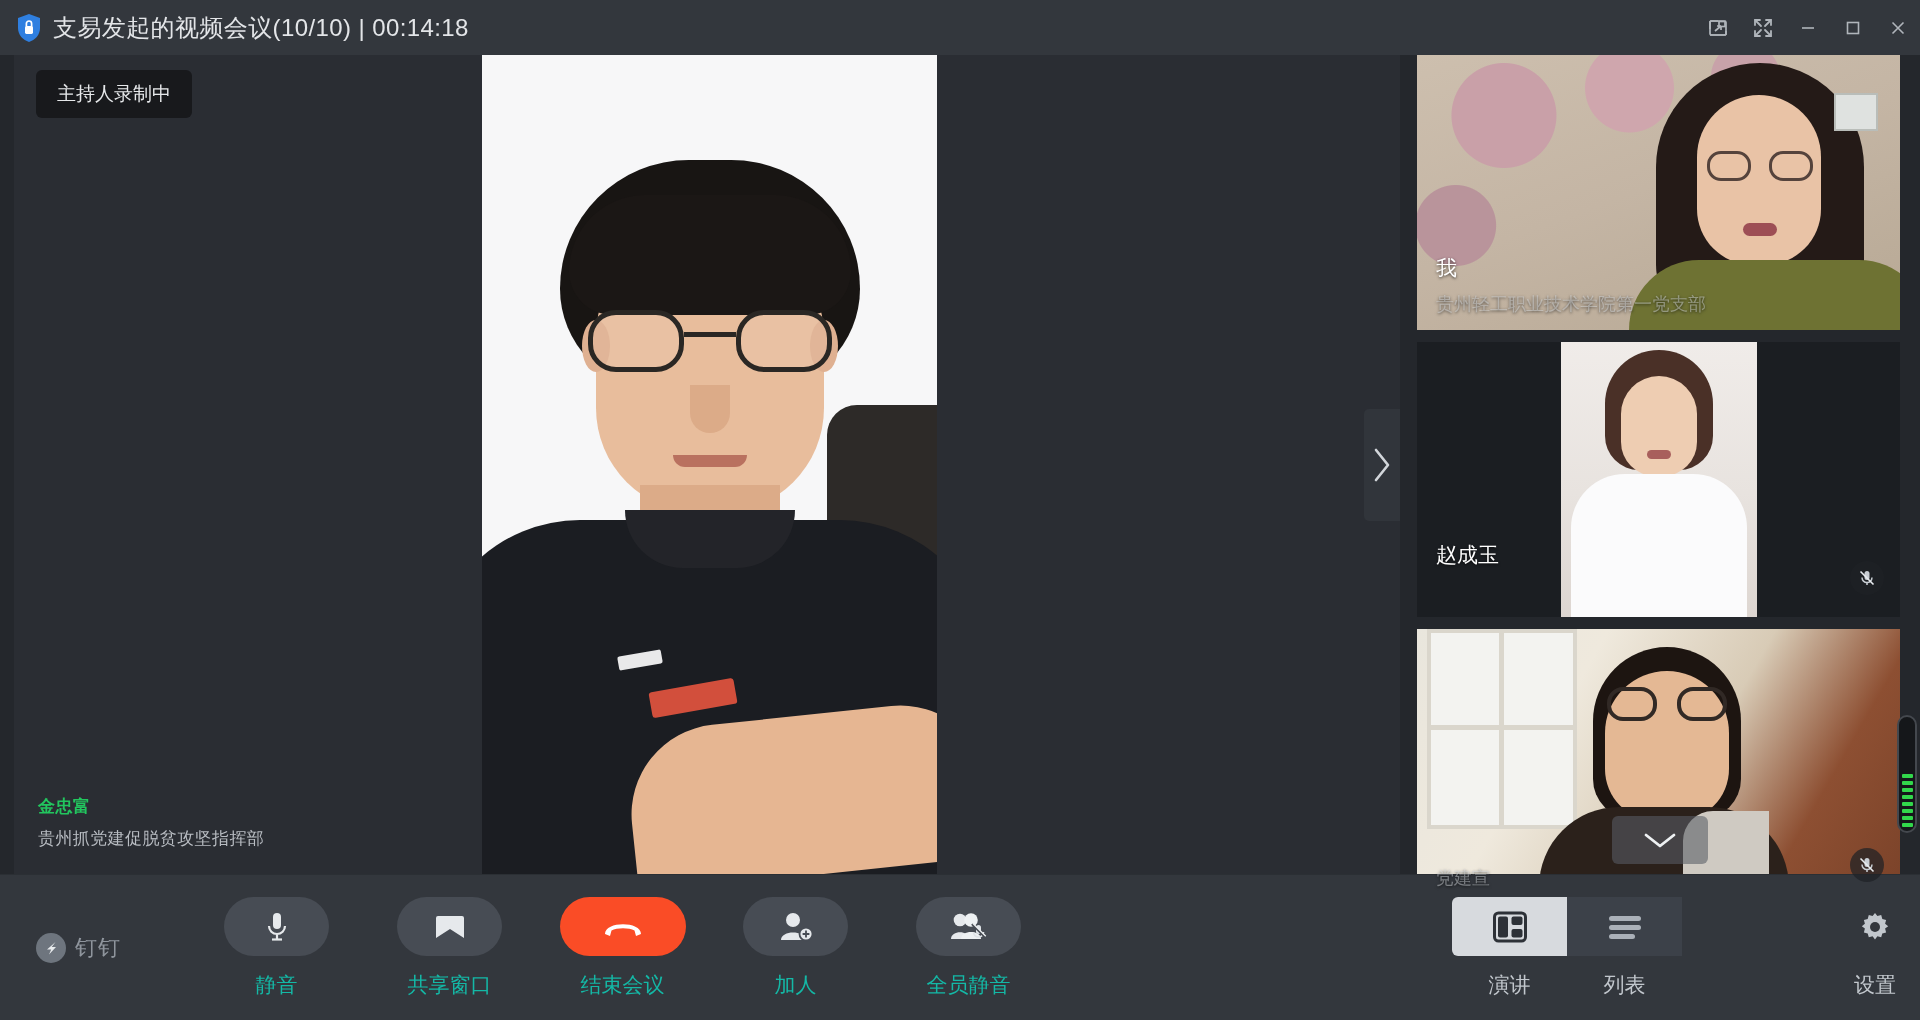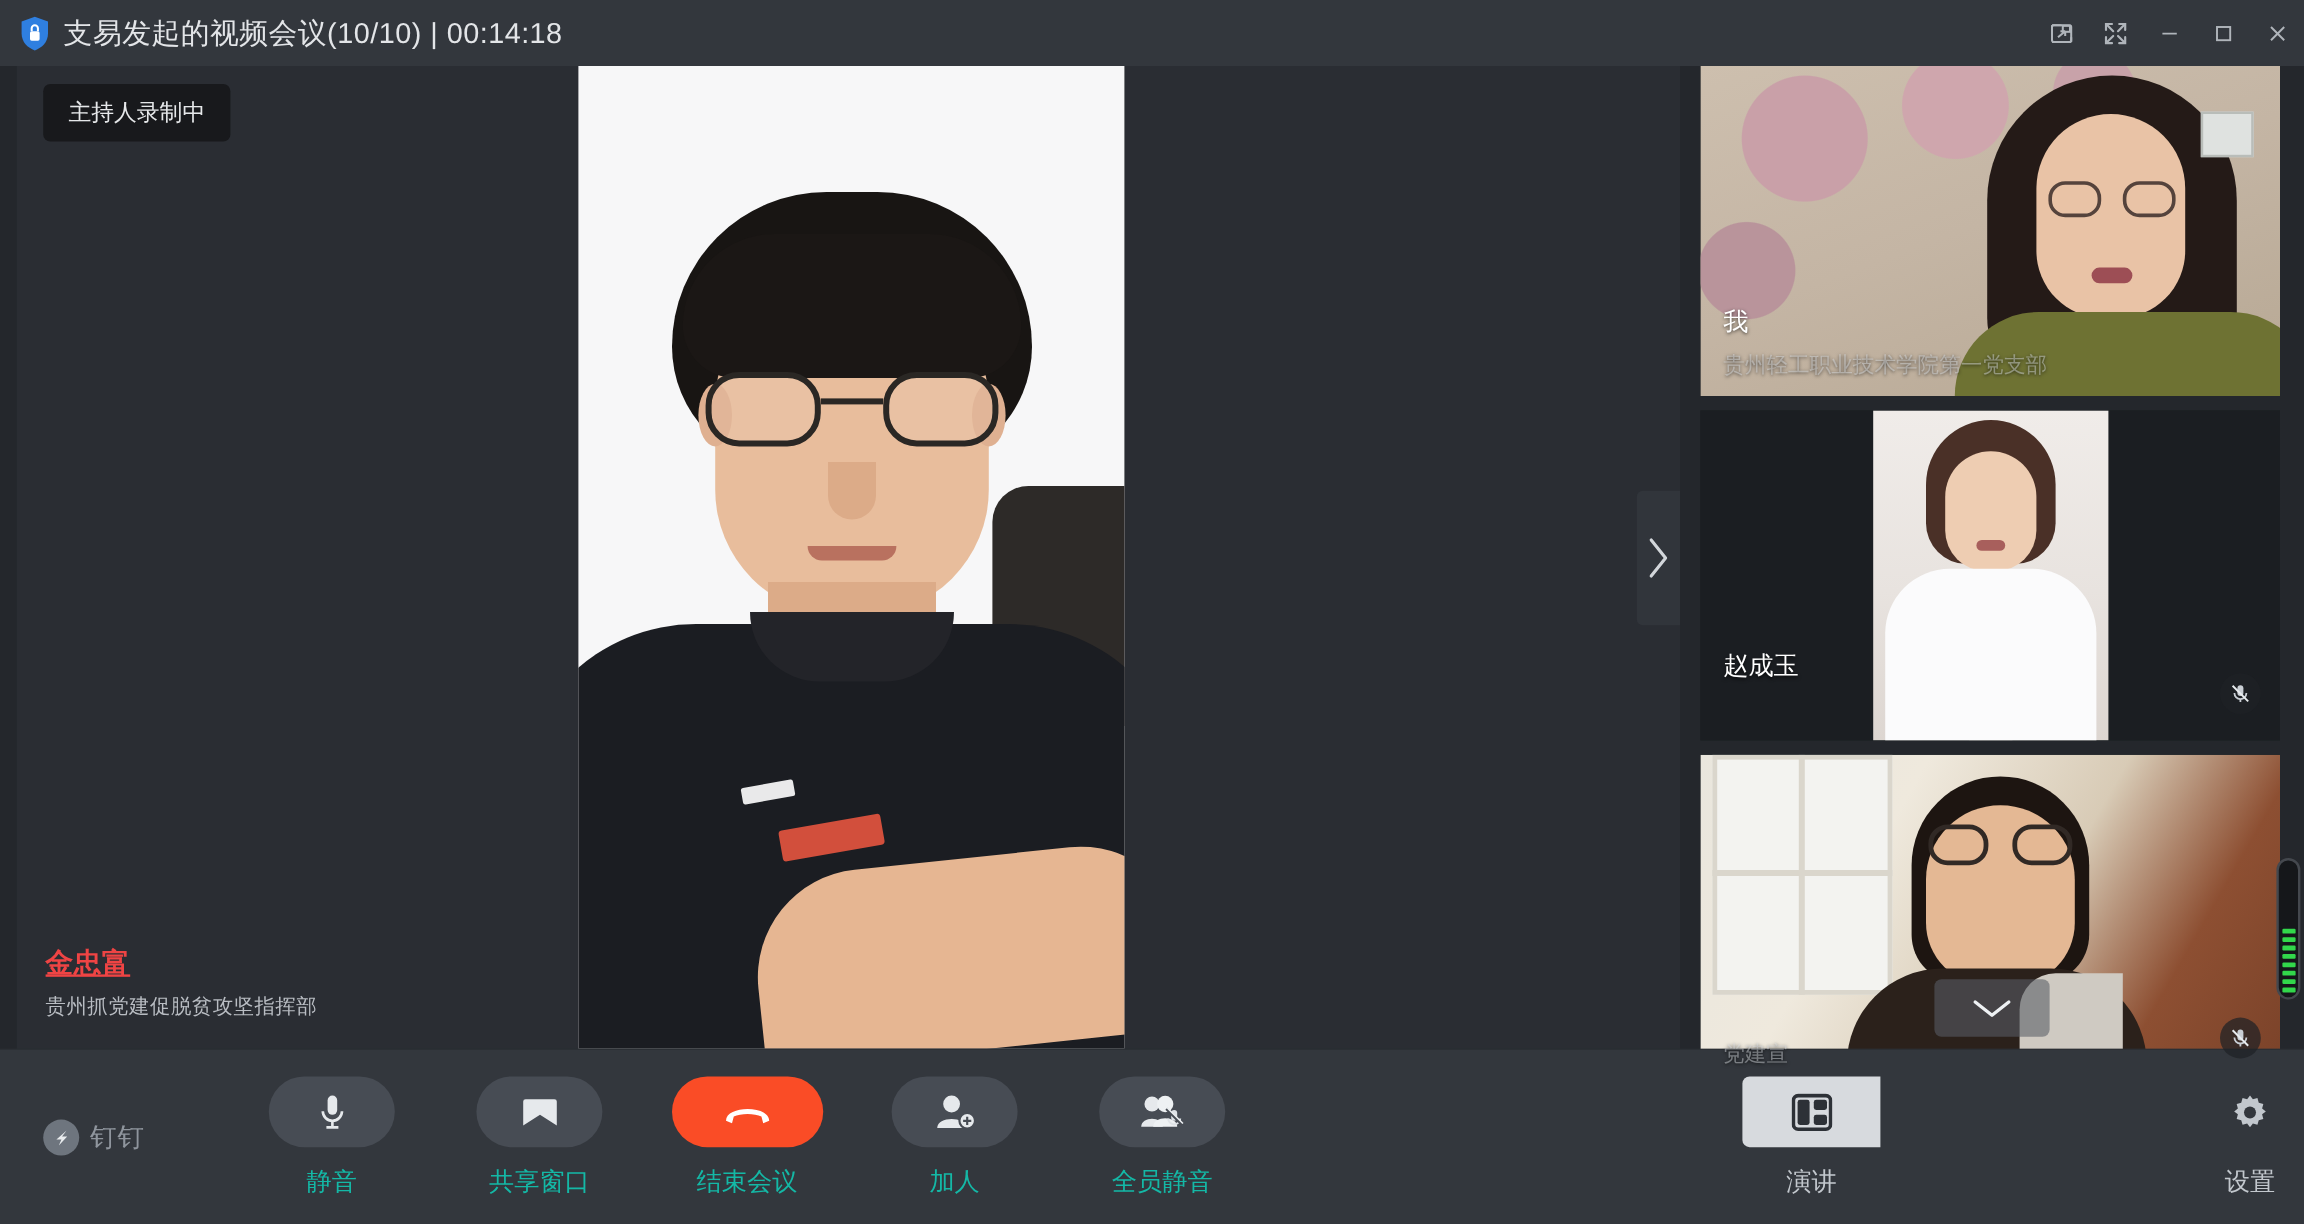--- a/index.html
+++ b/index.html
@@ -123,21 +123,21 @@
 
   .rec-badge{
     position:absolute; left:22px; top:15px;
     background:#18191c; color:#e6e8ea;
     font-size:19px; padding:11px 21px; border-radius:6px;
     white-space:nowrap;
   }
   .main-name{
     position:absolute; left:24px; bottom:24px;
   }
-  .main-name .nm{ font-size:23px; color:#ef4444; font-weight:bold; letter-spacing:.5px;text-decoration:underline; }
+  .main-name .nm{ font-size:17px; color:#22c55e; font-weight:bold; letter-spacing:.5px; }
   .main-name .sub{ font-size:17px; color:#b9bdc3; margin-top:9px; letter-spacing:.4px; }
 
   .next-arrow{
     position:absolute; right:0; top:50%; transform:translateY(-50%);
     width:36px; height:112px; background:#31353b;
     border-radius:5px 0 0 5px;
     display:flex; align-items:center; justify-content:center; cursor:pointer;
   }
 
   
@@ -534,20 +534,30 @@
         <div class="vgbox active">
           <svg width="34" height="32" viewBox="0 0 34 32">
             <rect x="1.5" y="2" width="31" height="28" rx="4" fill="none" stroke="#2d3137" stroke-width="3"></rect>
             <rect x="5" y="5.5" width="10" height="21" rx="2" fill="#2d3137"></rect>
             <rect x="18.5" y="5.5" width="11" height="8.5" rx="2" fill="#2d3137"></rect>
             <rect x="18.5" y="18" width="11" height="8.5" rx="2" fill="#2d3137"></rect>
           </svg>
         </div>
         <div class="vg-label">演讲</div>
       </div>
+      <div class="vgitem">
+        <div class="vgbox">
+          <svg width="34" height="24" viewBox="0 0 34 24">
+            <rect x="1" y="1" width="32" height="5" rx="2.5" fill="#aab0b8"></rect>
+            <rect x="1" y="10" width="32" height="5" rx="2.5" fill="#aab0b8"></rect>
+            <rect x="1" y="19" width="26" height="5" rx="2.5" fill="#aab0b8"></rect>
+          </svg>
+        </div>
+        <div class="vg-label">列表</div>
+      </div>
     </div>
 
     <div class="settings">
       <div class="sgbox">
         <svg width="32" height="32" viewBox="0 0 32 32">
           <path d="M16 2 l2.4 3.1 3.8 -1 1.1 3.8 3.8 1.1 -1 3.8 3.1 2.4 -3.1 2.4 1 3.8 -3.8 1.1 -1.1 3.8 -3.8 -1 -2.4 3.1 -2.4 -3.1 -3.8 1 -1.1 -3.8 -3.8 -1.1 1 -3.8 -3.1 -2.4 3.1 -2.4 -1 -3.8 3.8 -1.1 1.1 -3.8 3.8 1 Z" fill="#c2c7cd"></path>
           <circle cx="16" cy="16" r="5" fill="#33373d"></circle>
         </svg>
       </div>
       <div class="vg-label">设置</div>

